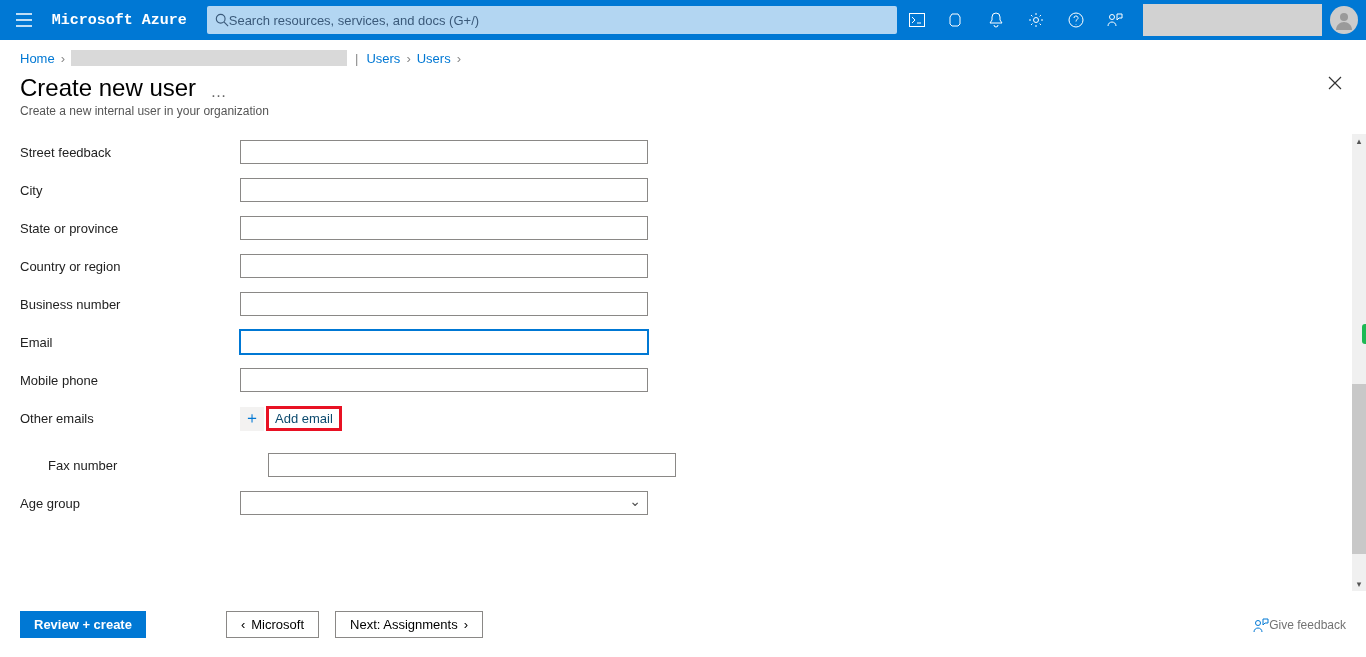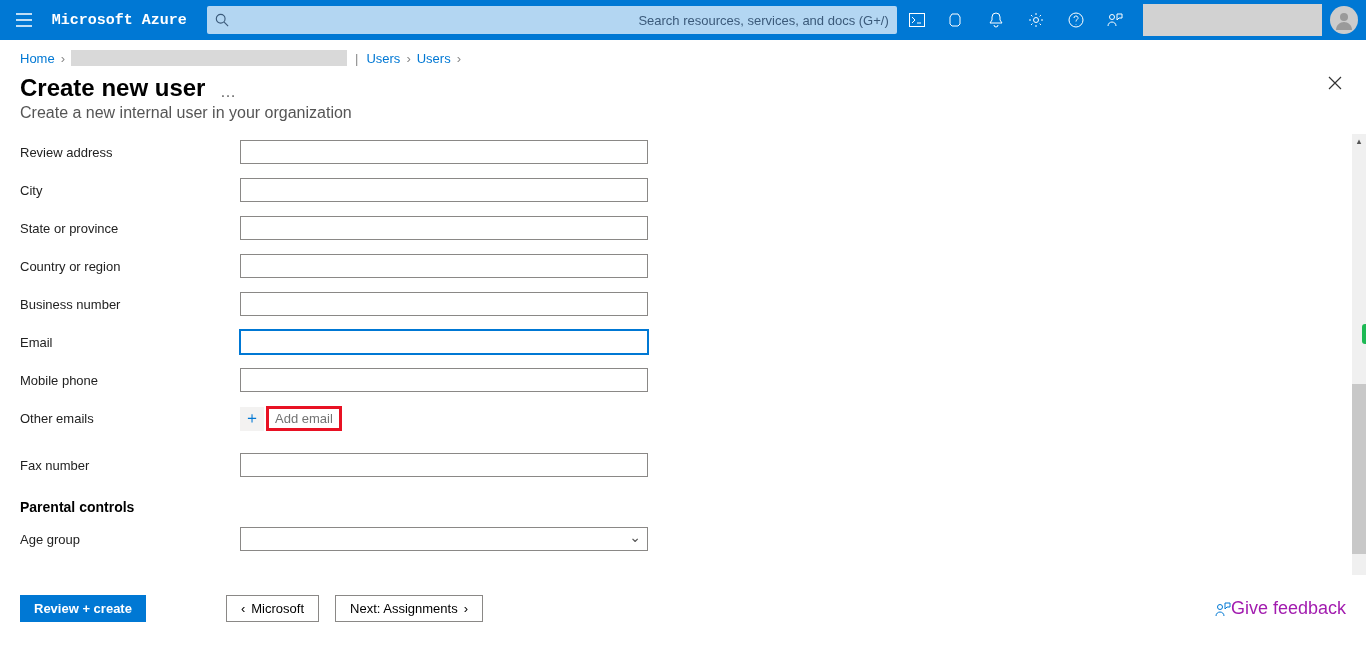--- a/index.html
+++ b/index.html
@@ -3,60 +3,60 @@
 <meta charset="utf-8">
 <style>
 * { box-sizing: border-box; margin: 0; padding: 0; font-family: "Segoe UI", -apple-system, sans-serif; }
 html, body { width: 1366px; height: 657px; overflow: hidden; background: #fff; }
 
 
 .topbar { height: 40px; background: #0078d4; display: flex; align-items: center; color: #fff; }
 .hamburger { width: 48px; display:flex; align-items:center; justify-content:center; cursor:pointer; }
 .brand { font-weight:600; font-size:15px; padding:0 20px 0 4px; white-space:nowrap;font-family:Liberation Mono, monospace; }
 .searchwrap { flex:0 0 690px; height:28px; background:#b3d6f2; border-radius:2px; display:flex; align-items:center; padding:0 8px; color:#00188f; }
-.searchwrap input { flex:1; border:none; background:transparent; outline:none; font-size:13px; color:#222;text-align:right; }
+.searchwrap input { flex:1; border:none; background:transparent; outline:none; font-size:13px; color:#222; }
 .searchwrap input::placeholder { color:#3b5a7a; }
 .topspacer { flex:1; }
 .topicon { width:40px; height:40px; display:flex; align-items:center; justify-content:center; cursor:pointer; }
 .acctbox { width:180px; height:32px; background:#d2d2d2; margin-left:8px; }
 .avatar { width:28px; height:28px; border-radius:50%; background:#ccc; margin:0 8px; display:flex; align-items:center; justify-content:center; }
 
 
 .breadcrumb { padding: 10px 20px 4px 20px; font-size:13px; display:flex; align-items:center; gap:6px; }
 .breadcrumb a { color:#0078d4; text-decoration:none; }
 .breadcrumb .chev { color:#888; }
 .breadcrumb .redact { display:inline-block; width:276px; height:16px; background:#d9d9d9; }
 .breadcrumb .pipe { color:#888; margin:0 2px; }
 
 
 .pagehdr { padding: 4px 20px 8px 20px; position:relative; }
-.pagehdr h1 { font-size:24px; font-weight:700; display:inline-block; }
+.pagehdr h1 { font-size:24px; font-weight:400; display:inline-block; }
 .pagehdr .more { display:inline-block; margin-left:10px; color:#666; letter-spacing:1px; vertical-align:middle; }
-.pagehdr .sub { font-size:16px; color:#555; margin-top:2px; }
+.pagehdr .sub { font-size:12px; color:#555; margin-top:2px; }
 .closex { position:absolute; right:24px; top:6px; font-size:18px; color:#333; cursor:pointer; font-weight:300; }
 
 
 .formwrap { position:absolute; top:134px; left:0; right:0; bottom:66px; overflow-y:auto; padding:6px 20px 20px 20px; }
 .formrow { display:flex; align-items:center; margin-bottom:14px; }
 .formrow label { flex:0 0 220px; font-size:13px; color:#222; }
 .formrow input[type=text] { width:408px; height:24px; border:1px solid #8a8886; padding:2px 6px; font-size:13px; }
 .formrow input.focused { border:1px solid #0078d4; outline:1px solid #0078d4; }
 .addemail { display:flex; align-items:center; }
 .addemail .plus { width:24px; height:24px; display:flex; align-items:center; justify-content:center; background:#f3f2f1; color:#0078d4; margin-right:0; font-size:16px; }
-.addemail .lbl { border:3px solid #e81123; padding:2px 6px; font-size:13px; color:#737373; margin-left:2px; }
+.addemail .lbl { border:3px solid #e81123; padding:2px 6px; font-size:13px; color:#0c4a6e; margin-left:2px; }
 .section-head { font-size:14px; font-weight:600; margin:22px 0 12px 0; }
 .selectlike { width:408px; height:24px; border:1px solid #8a8886; position:relative; }
 .selectlike::after { content:"\2304"; position:absolute; right:6px; top:1px; color:#555; font-size:14px; }
 
 
-.footer { position:absolute; left:0; right:0; bottom:16px; height:66px; background:#fff; border-top:1px solid #fff; display:flex; align-items:center; padding:0 20px; }
+.footer { position:absolute; left:0; right:0; bottom:0; height:66px; background:#fff; border-top:1px solid #fff; display:flex; align-items:center; padding:0 20px; }
 .btn-primary { background:#0078d4; color:#fff; border:none; padding:6px 14px; font-size:13px; font-weight:600; cursor:pointer; }
 .btn-sec { background:#fff; border:1px solid #8a8886; padding:5px 14px; font-size:13px; margin-left:16px; cursor:pointer; display:flex; align-items:center; gap:6px; }
 .btn-sec:first-of-type { margin-left:200px; }
-.feedback { margin-left:auto; color:#a21caf; font-size:18px; display:flex; align-items:center; cursor:pointer; }
+.feedback { margin-left:auto; color:#737373; font-size:12px; display:flex; align-items:center; cursor:pointer; }
 
 
 .rscroll { position:absolute; right:0; top:134px; bottom:66px; width:14px; }
 .rscroll .track { position:absolute; top:0; bottom:0; right:0; width:14px; background:#f0f0f0; }
 .rscroll .arrowup, .rscroll .arrowdn { position:absolute; right:0; width:14px; height:14px; background:#f0f0f0; color:#555; font-size:9px; display:flex; align-items:center; justify-content:center; }
 .rscroll .arrowup{ top:0;} .rscroll .arrowdn{ bottom:0;}
 .rscroll .thumb { position:absolute; right:0; width:14px; background:#c8c8c8; }
 .rscroll .greenblip { position:absolute; right:-2px; top:190px; width:6px; height:20px; background:#1db954; border-radius:3px 0 0 3px; }
 
 svg { display:block; }
@@ -140,21 +140,21 @@
   <div class="closex">
     <svg width="14" height="14" viewBox="0 0 14 14">
         <path d="M1 1l12 12M13 1L1 13" stroke="#333" stroke-width="1.2"></path>
       </svg>
   </div>
 </div>
 
 <div class="formwrap">
 
   <div class="formrow">
-    <label>Review address</label>
+    <label>Street feedback</label>
     <input type="text" value="" style="">
   </div>
 
   <div class="formrow">
     <label>City</label>
     <input type="text" value="" style="">
   </div>
 
   <div class="formrow">
     <label>State or province</label>
@@ -183,26 +183,25 @@
   </div>
 
   <div class="formrow">
     <label>Other emails</label>
     <div class="addemail">
       <span class="plus">＋</span>
       <span class="lbl">Add email</span>
     </div>
   </div>
 
-  <div class="formrow" style="margin-top:22px;">
+  <div class="formrow" style="margin-top:22px;margin-left:28px;">
     <label>Fax number</label>
     <input type="text" value="" style="">
   </div>
 
-  <div class="section-head">Parental controls</div>
 
   <div class="formrow">
     <label>Age group</label>
     <div class="selectlike"></div>
   </div>
 
 </div>
 
 <div class="rscroll">
   <div class="track"></div>

